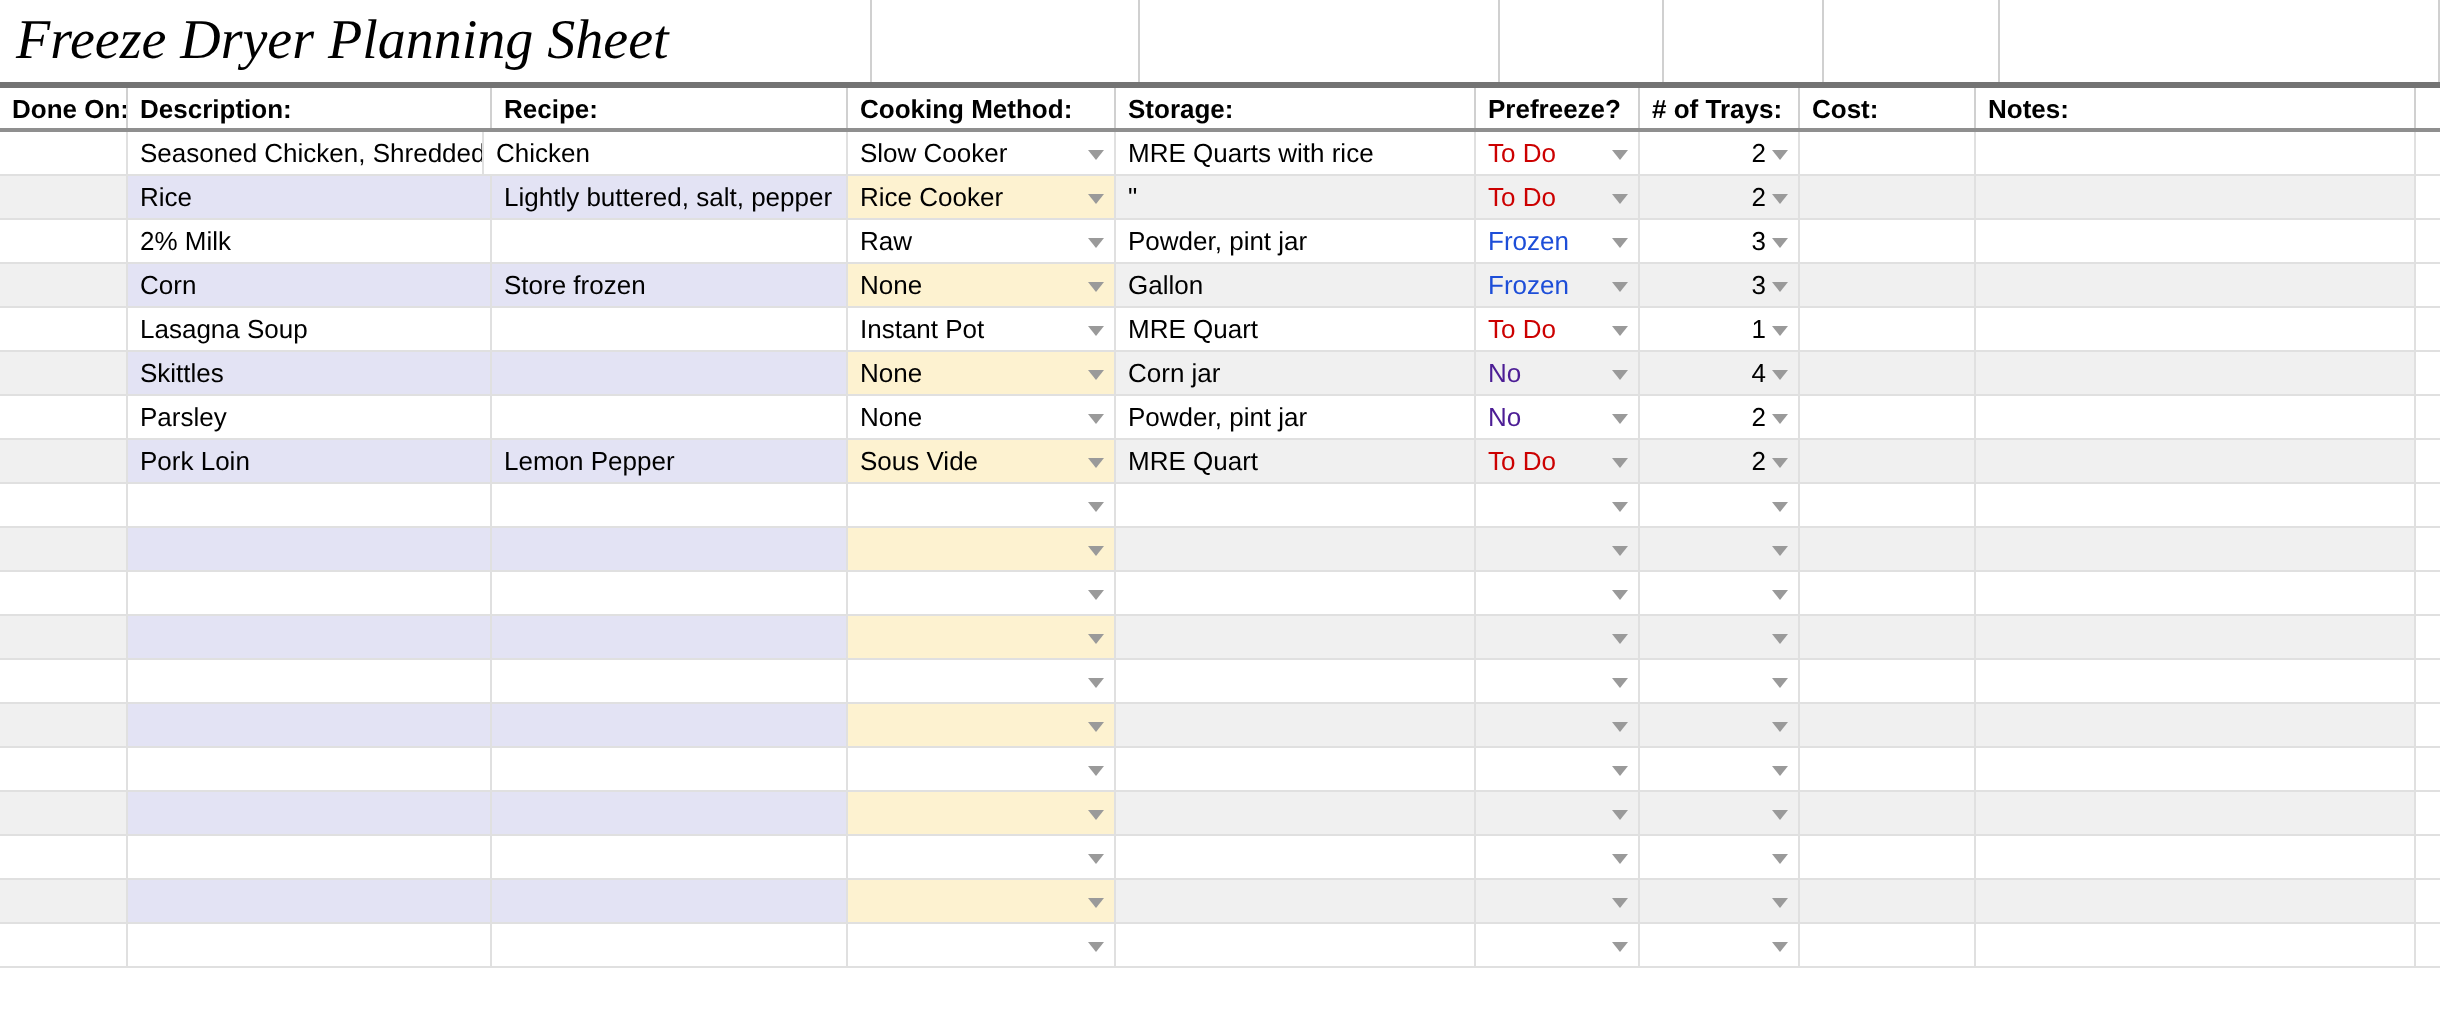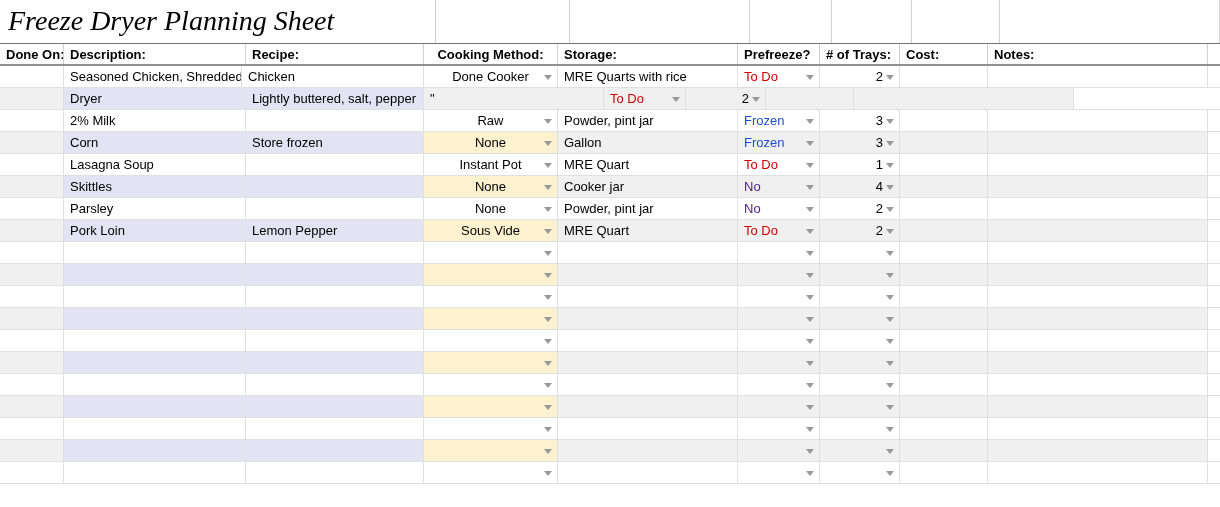--- a/index.html
+++ b/index.html
@@ -1,39 +1,39 @@
 <!DOCTYPE html>
 <html><head>
 <meta charset="utf-8">
 <style>
   * { box-sizing: border-box; }
   html, body { margin: 0; padding: 0; font-family: Arial, sans-serif; font-size: 13px; color: #000; }
   .sheet { width: 1220px; }
-  .title-row { height: 44px; border-bottom: 1px solid #737373; display: flex; }
+  .title-row { height: 44px; border-bottom: 3px solid #737373; display: flex; }
   .title-cell {
     width: 436px; padding: 6px 8px 4px 8px;
     font-family: "Brush Script MT", "Segoe Script", cursive;
     font-style: italic;
     font-size: 28px;
     line-height: 1.1;
     border-right: 1px solid #d0d0d0;
   }
   .title-pad { flex: 1; display: flex; }
   .title-pad > div { border-right: 1px solid #d0d0d0; }
   .header-row {
     height: 22px; display: flex; font-weight: bold;
     border-bottom: 2px solid #8f8f8f;
   }
   .header-row > div { padding: 3px 6px; border-right: 1px solid #d0d0d0; white-space: nowrap; overflow: hidden; }
   .data-row { height: 22px; display: flex; border-bottom: 1px solid #e0e0e0; }
   .cell { border-right: 1px solid #e0e0e0; padding: 3px 6px; white-space: nowrap; overflow: hidden; position: relative; }
   .c-done   { width: 64px; }
   .c-desc   { width: 182px; }
   .c-recipe { width: 178px; }
-  .c-cook   { width: 134px; text-align: center; }
+  .c-cook   { width: 134px; }
   .c-store  { width: 180px; }
   .c-pre    { width: 82px; }
   .c-trays  { width: 80px; }
   .c-cost   { width: 88px; }
   .c-notes  { width: 220px; }
   .dd::after {
     content: ""; position: absolute; right: 5px; top: 50%; margin-top: -2px;
     border-left: 4px solid transparent; border-right: 4px solid transparent;
     border-top: 5px solid #9a9a9a;
   }
@@ -78,31 +78,32 @@
     <div class="c-trays"># of Trays:</div>
     <div class="c-cost">Cost:</div>
     <div class="c-notes">Notes:</div>
   </div>
 
   <div id="rows">
       <div class="data-row">
         <div class="cell c-done"></div>
         <div class="cell c-recipe">Seasoned Chicken, Shredded</div>
         <div class="cell c-desc">Chicken</div>
-        <div class="cell c-cook dd">Done Cooker</div>
+        <div class="cell c-cook dd">Slow Cooker</div>
         <div class="cell c-store">MRE Quarts with rice</div>
         <div class="cell c-pre dd pf-todo">To Do</div>
         <div class="cell c-trays dd trays-val">2</div>
         <div class="cell c-cost"></div>
         <div class="cell c-notes"></div>
       </div>
       <div class="data-row alt">
         <div class="cell c-done"></div>
-        <div class="cell c-desc">Dryer</div>
+        <div class="cell c-desc">Rice</div>
         <div class="cell c-recipe">Lightly buttered, salt, pepper</div>
+        <div class="cell c-cook dd">Rice Cooker</div>
         <div class="cell c-store">"</div>
         <div class="cell c-pre dd pf-todo">To Do</div>
         <div class="cell c-trays dd trays-val">2</div>
         <div class="cell c-cost"></div>
         <div class="cell c-notes"></div>
       </div>
       <div class="data-row">
         <div class="cell c-done"></div>
         <div class="cell c-desc">2% Milk</div>
         <div class="cell c-recipe"></div>
@@ -133,21 +134,21 @@
         <div class="cell c-pre dd pf-todo">To Do</div>
         <div class="cell c-trays dd trays-val">1</div>
         <div class="cell c-cost"></div>
         <div class="cell c-notes"></div>
       </div>
       <div class="data-row alt">
         <div class="cell c-done"></div>
         <div class="cell c-desc">Skittles</div>
         <div class="cell c-recipe"></div>
         <div class="cell c-cook dd">None</div>
-        <div class="cell c-store">Cooker jar</div>
+        <div class="cell c-store">Corn jar</div>
         <div class="cell c-pre dd pf-no">No</div>
         <div class="cell c-trays dd trays-val">4</div>
         <div class="cell c-cost"></div>
         <div class="cell c-notes"></div>
       </div>
       <div class="data-row">
         <div class="cell c-done"></div>
         <div class="cell c-desc">Parsley</div>
         <div class="cell c-recipe"></div>
         <div class="cell c-cook dd">None</div>

